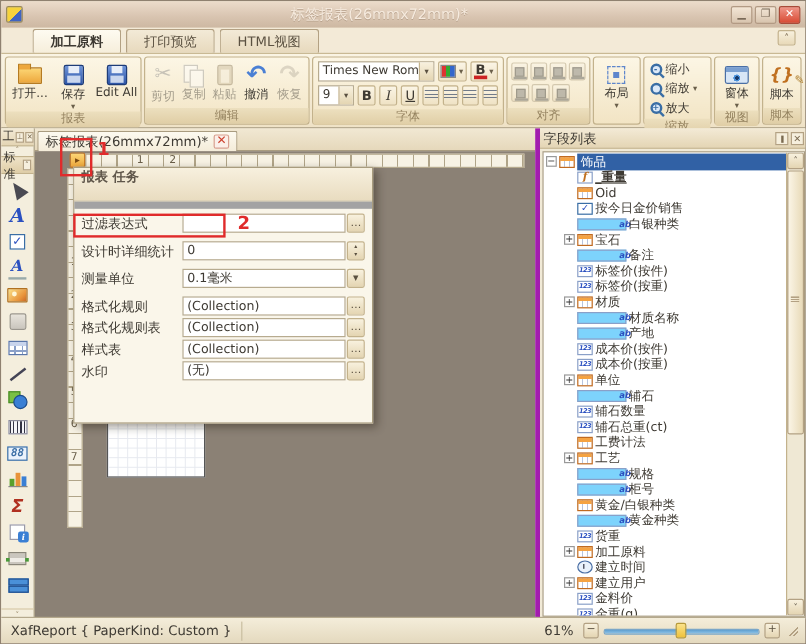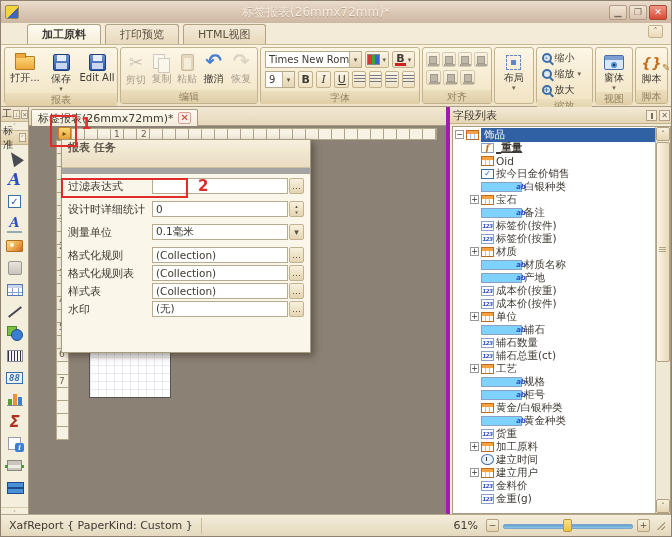--- a/index.html
+++ b/index.html
@@ -658,46 +658,51 @@
             <span class="fl-label">材质名称</span>
           </div>
           <div class="fl-row">
             <span class="fl-exp none"></span>
             <i class="fl-ic ic-text-fl">ab</i>
             <span class="fl-label">产地</span>
           </div>
           <div class="fl-row">
             <span class="fl-exp none"></span>
             <i class="fl-ic ic-number-fl">123</i>
+            <span class="fl-label">成本价(按件)</span>
+          </div>
+          <div class="fl-row">
+            <span class="fl-exp none"></span>
+            <i class="fl-ic ic-number-fl">123</i>
             <span class="fl-label">成本价(按重)</span>
-          </div>
-          <div class="fl-row">
-            <span class="fl-exp none"></span>
-            <i class="fl-ic ic-number-fl">123</i>
-            <span class="fl-label">成本价(按件)</span>
           </div>
           <div class="fl-row">
             <span class="fl-exp">+</span>
             <i class="fl-ic ic-table-fl"></i>
             <span class="fl-label">单位</span>
           </div>
           <div class="fl-row">
             <span class="fl-exp none"></span>
             <i class="fl-ic ic-text-fl">ab</i>
             <span class="fl-label">辅石</span>
           </div>
           <div class="fl-row">
             <span class="fl-exp none"></span>
             <i class="fl-ic ic-number-fl">123</i>
             <span class="fl-label">辅石数量</span>
           </div>
           <div class="fl-row">
             <span class="fl-exp none"></span>
             <i class="fl-ic ic-number-fl">123</i>
             <span class="fl-label">辅石总重(ct)</span>
+          </div>
+          <div class="fl-row">
+            <span class="fl-exp none"></span>
+            <i class="fl-ic ic-table-fl"></i>
+            <span class="fl-label">工费计法</span>
           </div>
           <div class="fl-row">
             <span class="fl-exp">+</span>
             <i class="fl-ic ic-table-fl"></i>
             <span class="fl-label">工艺</span>
           </div>
           <div class="fl-row">
             <span class="fl-exp none"></span>
             <i class="fl-ic ic-text-fl">ab</i>
             <span class="fl-label">规格</span>

